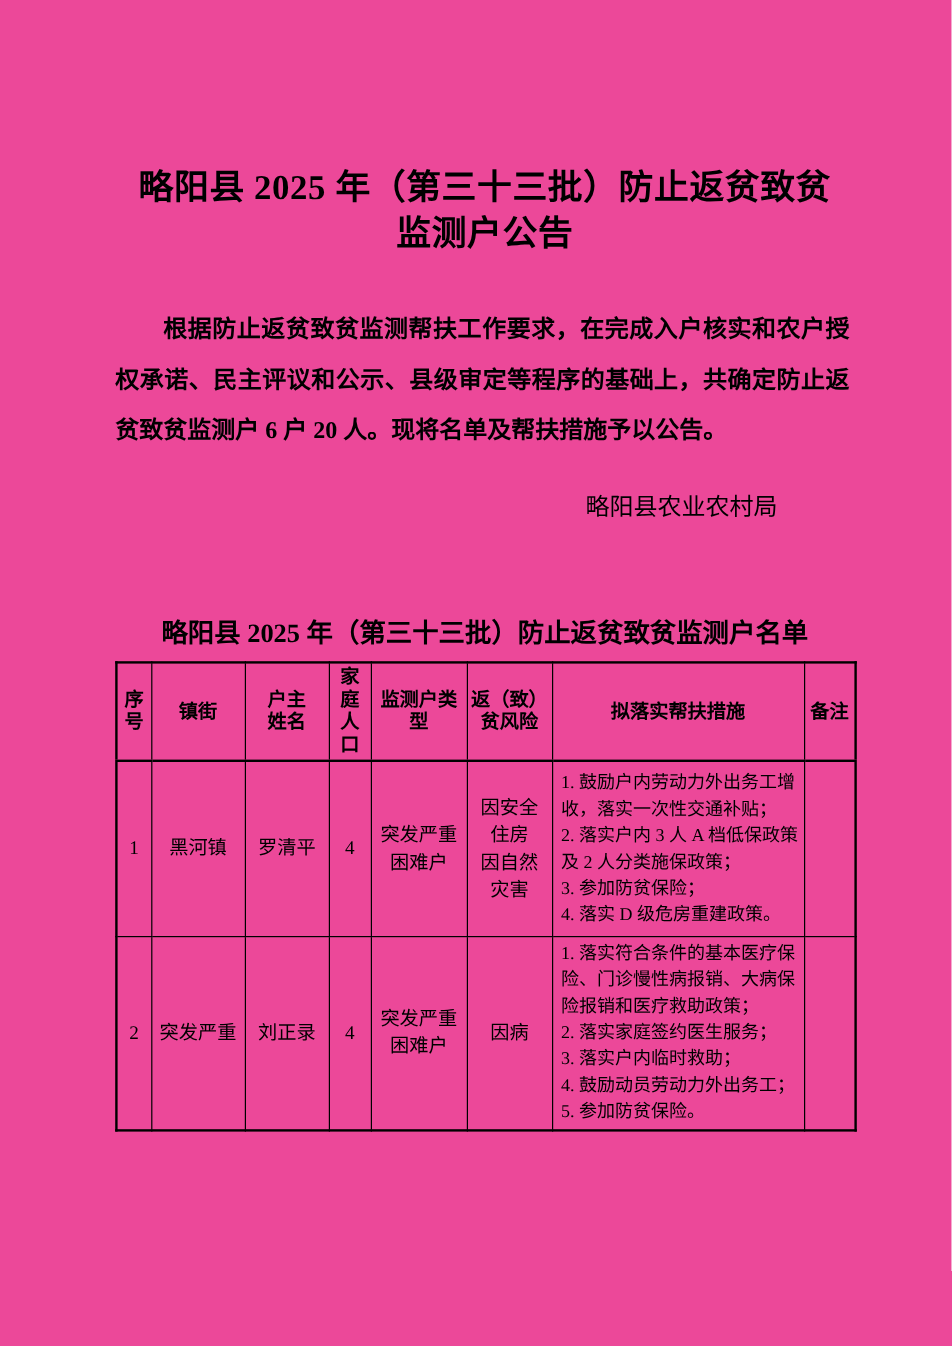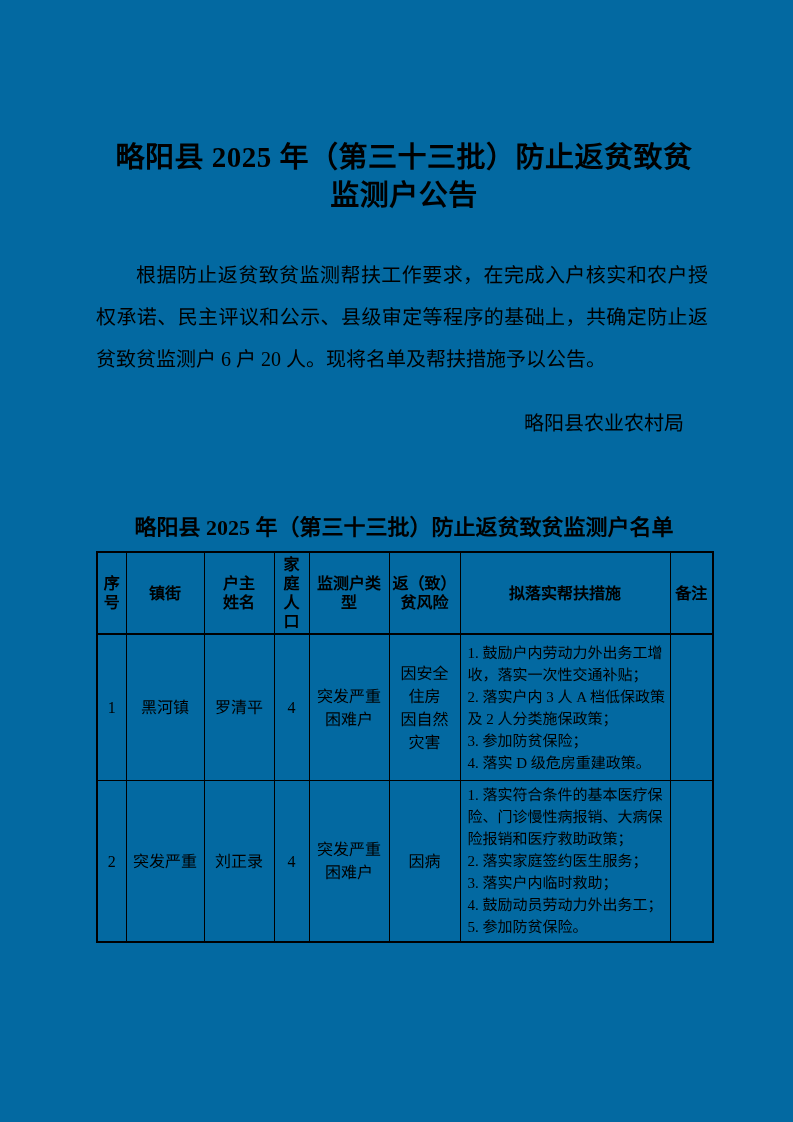--- a/index.html
+++ b/index.html
@@ -6,21 +6,21 @@
     margin: 0;
     padding: 0;
     background: #ffffff;
     color: #000000;
     font-family: "Liberation Serif", "DejaVu Serif", serif;
   }
   .page {
     position: relative;
     width: 793px;
     height: 1122px;
-    background: #0369a1;
+    background: #ec4899;
     overflow: hidden;
     box-sizing: border-box;
     padding: 138px 81px 0 96px;
   }
   .doc-title {
     margin: 0;
     text-align: center;
     font-size: 29px;
     font-weight: bold;
     line-height: 38px;
@@ -28,23 +28,24 @@
     letter-spacing: 0.5px;
   }
   .doc-paragraph {
     margin: 40px 2px 0 0;
     width: 612px;
     font-size: 20px;
     line-height: 42px;
     text-align: justify;
     text-indent: 2em;
     white-space: normal;
+    font-weight: bold;
   }
   .signature-block {
-    margin: 22px 28px 0 auto;
+    margin: 22px 64px 0 auto;
     width: fit-content;
     text-align: center;
     font-size: 20px;
     line-height: 42px;
   }
   .table-title {
     margin: 70px 0 0 0;
     width: 616px;
     text-align: center;
     font-size: 22px;

